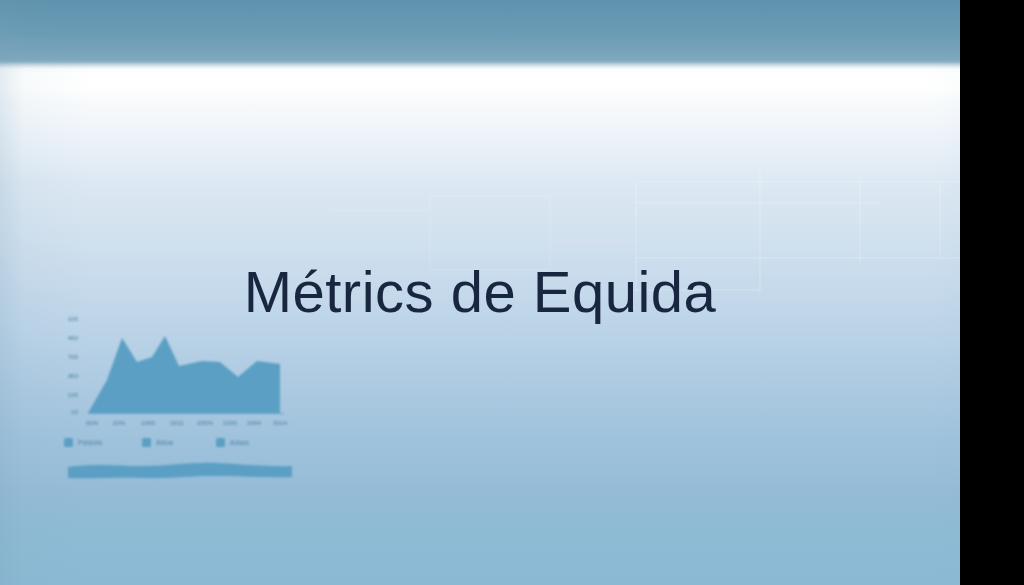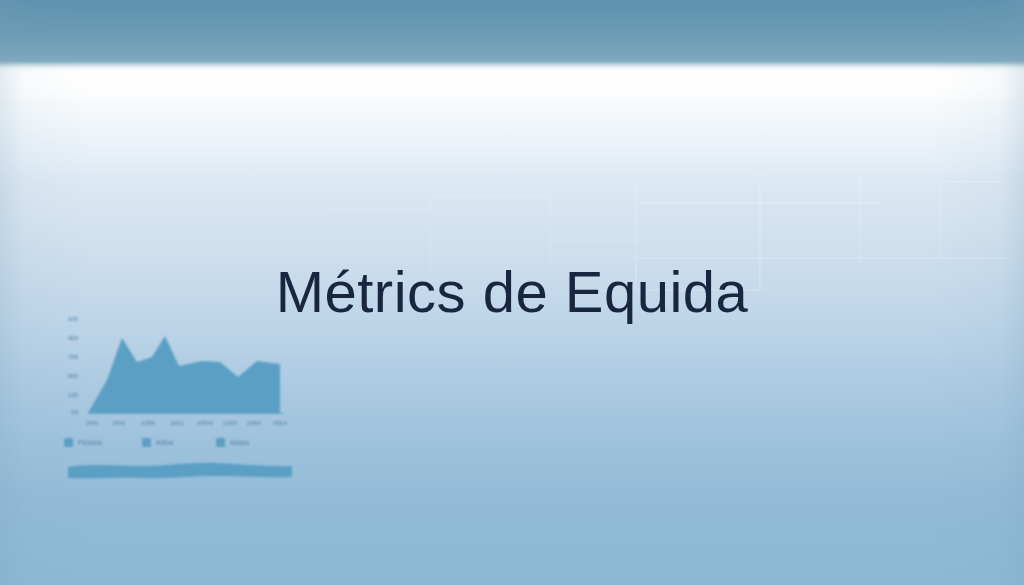--- a/index.html
+++ b/index.html
@@ -2,24 +2,25 @@
 <html><head>
 <meta charset="utf-8">
 <style>
   html, body {
     margin: 0;
     padding: 0;
     background: #000;
   }
   #stage {
     position: relative;
-    width: 1024px;
+    width: 932px;
     height: 585px;
     overflow: hidden;
     font-family: "Liberation Sans", sans-serif;
+    padding-left: 28px;
   }
 
   
   .bg-base {
     position: absolute;
     inset: 0;
     background: linear-gradient(to bottom,
         #5e92ad 0px,
         #6b9cb5 34px,
         #7fa9be 62px,

